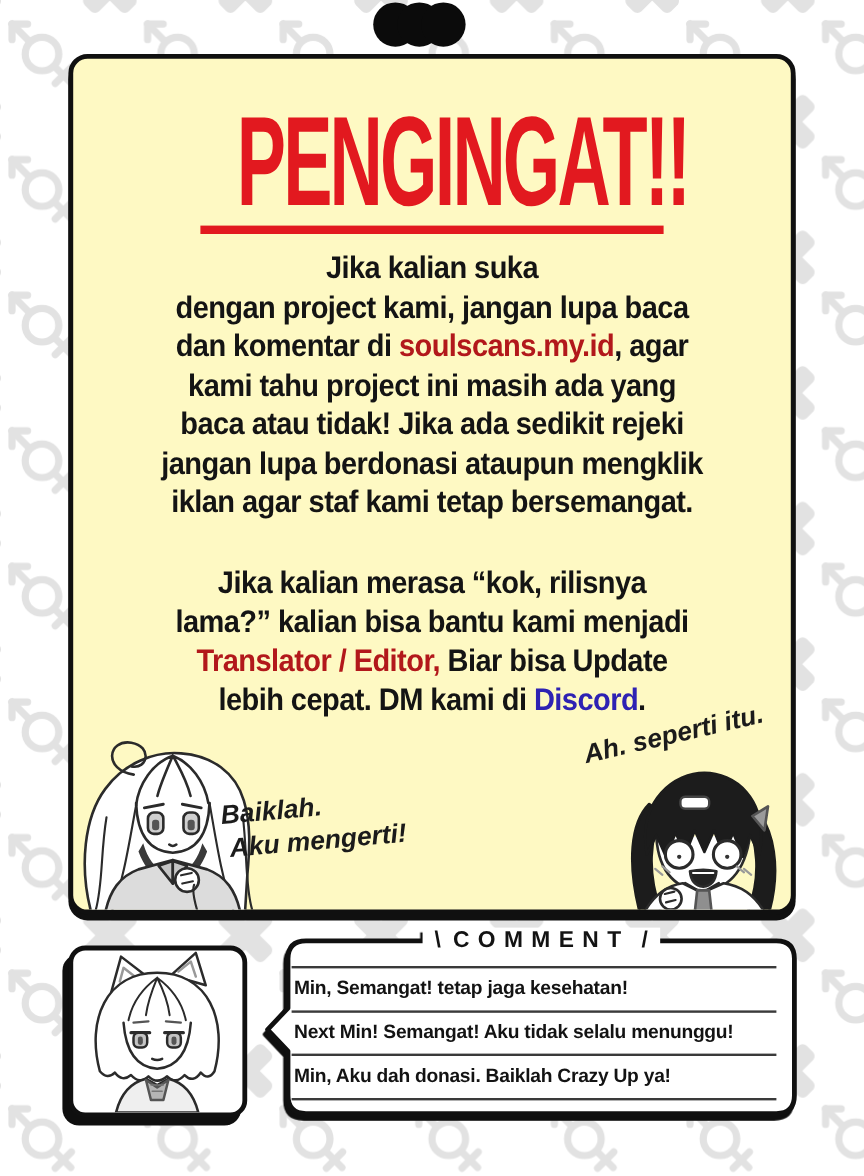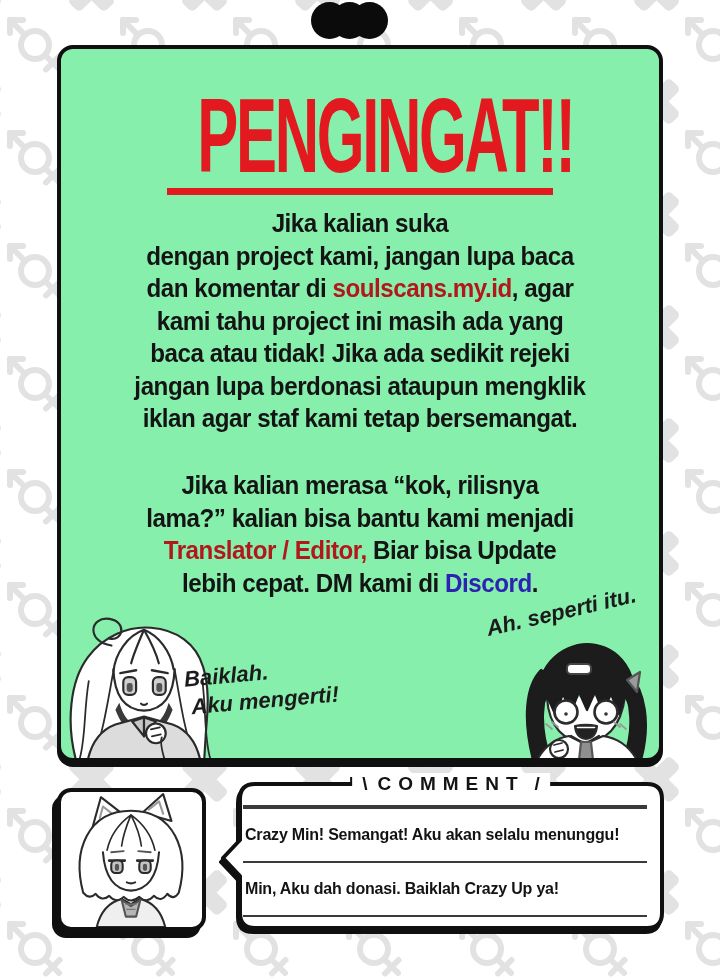--- a/index.html
+++ b/index.html
@@ -9,21 +9,21 @@
   }
   
   .bg-layer{position:absolute;inset:0;z-index:0;}
   .bgsym{fill:var(--bg_symbol,#e2e2e2);stroke:var(--bg_symbol,#e2e2e2);}
   
   .dots{position:absolute;left:311px;top:2px;display:flex;z-index:4;}
   .dot{width:37px;height:37px;border-radius:50%;background:#0b0b0b;margin-right:-17px;}
   
   .main-card{
     position:absolute;left:57px;top:45px;width:606px;height:717px;box-sizing:border-box;
-    background:#86efac;border:4px solid #101010;border-radius:16px;z-index:2;overflow:hidden;
+    background:#fef9c3;border:4px solid #101010;border-radius:16px;z-index:2;overflow:hidden;
     box-shadow:0 5px 0 #101010;
   }
   .headline{position:absolute;top:36px;left:0;right:0;text-align:center;}
   .headline-text{
     display:inline-block;font-size:106px;line-height:0.95;font-weight:bold;
     letter-spacing:-4px;transform:scaleX(0.58);color:var(--accent_red,#e2191f);white-space:nowrap;
   }
   .headline-rule{width:386px;height:7px;background:var(--accent_red,#e2191f);margin:2px auto 0;}
   .para{
     position:absolute;left:0;right:0;text-align:center;font-weight:bold;
@@ -207,19 +207,20 @@
 
 <div class="bubble">
   <svg width="446" height="150" viewBox="0 0 446 150">
     <path d="M36,3 H428 Q443,3 443,18 V132 Q443,147 428,147 H36 Q21,147 21,132 V95 L4,77 L21,59 V18 Q21,3 36,3 Z" fill="#fff" stroke="#101010" stroke-width="4" stroke-linejoin="round"></path>
   </svg>
   <div class="bubble-header">
     <span>\</span><span class="spread">COMMENT</span><span>/</span>
   </div>
   <div class="bubble-rows">
     <div class="sep"></div>
-    <div class="sep"></div>
-    <div class="comment-row">Crazy Min! Semangat! Aku akan selalu menunggu!</div>
+    <div class="comment-row">Min, Semangat! tetap jaga kesehatan!</div>
+    <div class="sep"></div>
+    <div class="comment-row">Next Min! Semangat! Aku tidak selalu menunggu!</div>
     <div class="sep"></div>
     <div class="comment-row">Min, Aku dah donasi. Baiklah Crazy Up ya!</div>
     <div class="sep"></div>
   </div>
 </div>
 
 </body></html>

